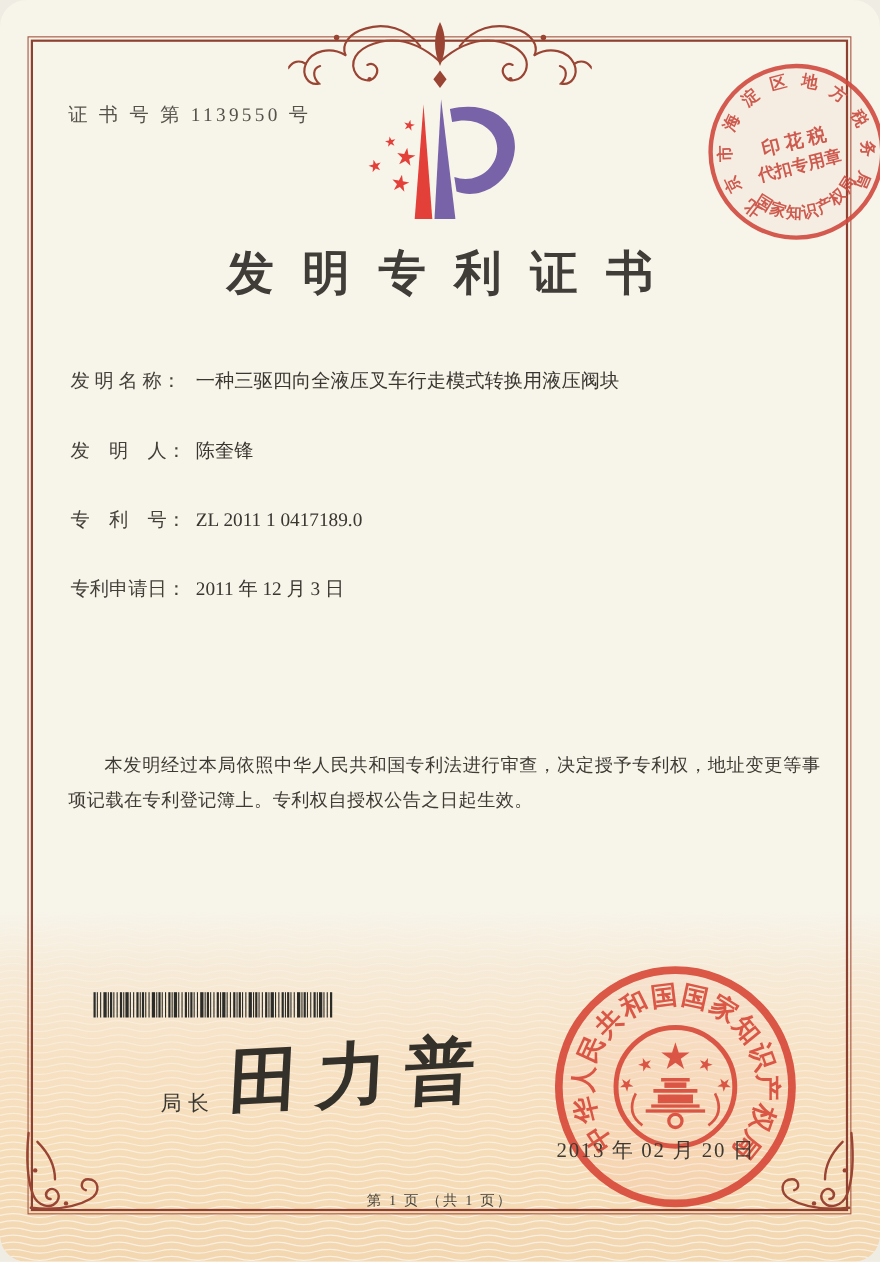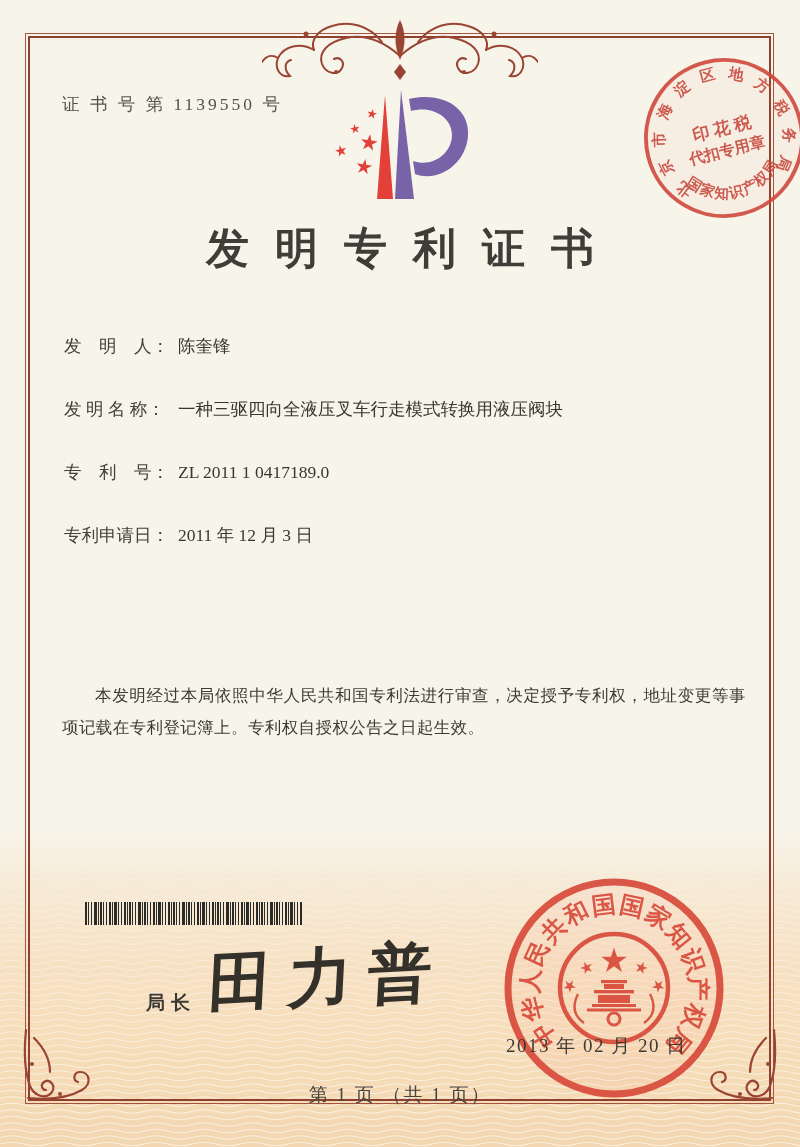--- a/index.html
+++ b/index.html
@@ -1,17 +1,17 @@
 <!DOCTYPE html>
 <html><head>
 <meta charset="utf-8">
 <style>
   html,body{margin:0;padding:0;}
   body{width:800px;height:1147px;background:#efece3;font-family:"Liberation Serif","DejaVu Serif",serif;}
-  .page{position:relative;width:800px;height:1147px;background:#f7f4ea;overflow:hidden;}
+  .page{position:relative;width:800px;height:1147px;background:#f7f4ea;overflow:hidden;border-radius:24px;}
 
   
   .waves{position:absolute;left:0;top:828px;width:800px;height:319px;
     background:linear-gradient(180deg, rgba(246,226,196,0) 0%, rgba(246,224,194,.45) 16%,
       rgba(247,222,189,.85) 42%, #f6ddb9 70%, #f2d7b1 100%);}
   .waves svg{position:absolute;left:0;top:0;}
 
   
   .frame-outer{position:absolute;left:25px;top:33px;right:26px;bottom:43px;
     border:1px solid #a5543f;}
@@ -35,31 +35,31 @@
   .f-label{display:inline-block;min-width:114px;color:#43403a;}
   .f-value{color:#3a3731;}
 
   .body-text{position:absolute;left:62px;top:680px;width:684px;font-size:16.5px;
     line-height:31.5px;color:#3e3a34;text-align:justify;}
   .body-text p{margin:0;text-indent:2em;letter-spacing:.4px;}
 
   .barcode{position:absolute;left:85px;top:902px;height:23px;display:flex;align-items:stretch;}
   .barcode .b{background:#2b2b28;}
 
-  .sig-title{position:absolute;left:146px;top:990px;font-size:19px;letter-spacing:6px;color:#3b3832;font-weight:bold;}
+  .sig-title{position:absolute;left:146px;top:990px;font-size:19px;letter-spacing:6px;color:#3b3832;}
   .signature{position:absolute;left:208px;top:934px;font-size:64px;font-weight:700;
     letter-spacing:16px;color:#34312b;transform:rotate(-3deg) skewX(-6deg);white-space:nowrap;}
 
   .seal{position:absolute;left:498px;top:872px;}
   .seal-date{position:absolute;left:506px;top:1033px;font-size:19px;letter-spacing:1.5px;
     color:#3e3a32;white-space:nowrap;z-index:5;}
 
   .tax-stamp{position:absolute;left:636px;top:50px;}
 
-  .footer{position:absolute;left:0;right:0;top:1082px;text-align:center;font-size:19px;
+  .footer{position:absolute;left:0;right:0;top:1082px;text-align:center;font-size:13px;
     letter-spacing:2px;color:#48453d;}
 
   svg text{font-family:"Liberation Serif","DejaVu Serif",serif;}
 </style>
 </head>
 <body>
 
 <div class="page">
 
   <div class="waves">
@@ -188,24 +188,24 @@
       </text>
       <text x="0" y="-4" text-anchor="middle" fill="#c94a3e" font-size="17" font-weight="bold">印 花 税</text>
       <text x="0" y="18" text-anchor="middle" fill="#c94a3e" font-size="15.5" font-weight="bold">代扣专用章</text>
     </g>
   </svg>
 
   <div class="title">发明专利证书</div>
 
   <div class="fields">
     <div class="field-row">
+      <span class="f-label">发 明 名 称：</span><span class="f-value">一种三驱四向全液压叉车行走模式转换用液压阀块</span>
+    </div>
+    <div class="field-row">
       <span class="f-label">发　明　人：</span><span class="f-value">陈奎锋</span>
-    </div>
-    <div class="field-row">
-      <span class="f-label">发 明 名 称：</span><span class="f-value">一种三驱四向全液压叉车行走模式转换用液压阀块</span>
     </div>
     <div class="field-row">
       <span class="f-label">专　利　号：</span><span class="f-value">ZL 2011 1 0417189.0</span>
     </div>
     <div class="field-row">
       <span class="f-label">专利申请日：</span><span class="f-value">2011 年 12 月 3 日</span>
     </div>
   </div>
 
   <div class="body-text">

